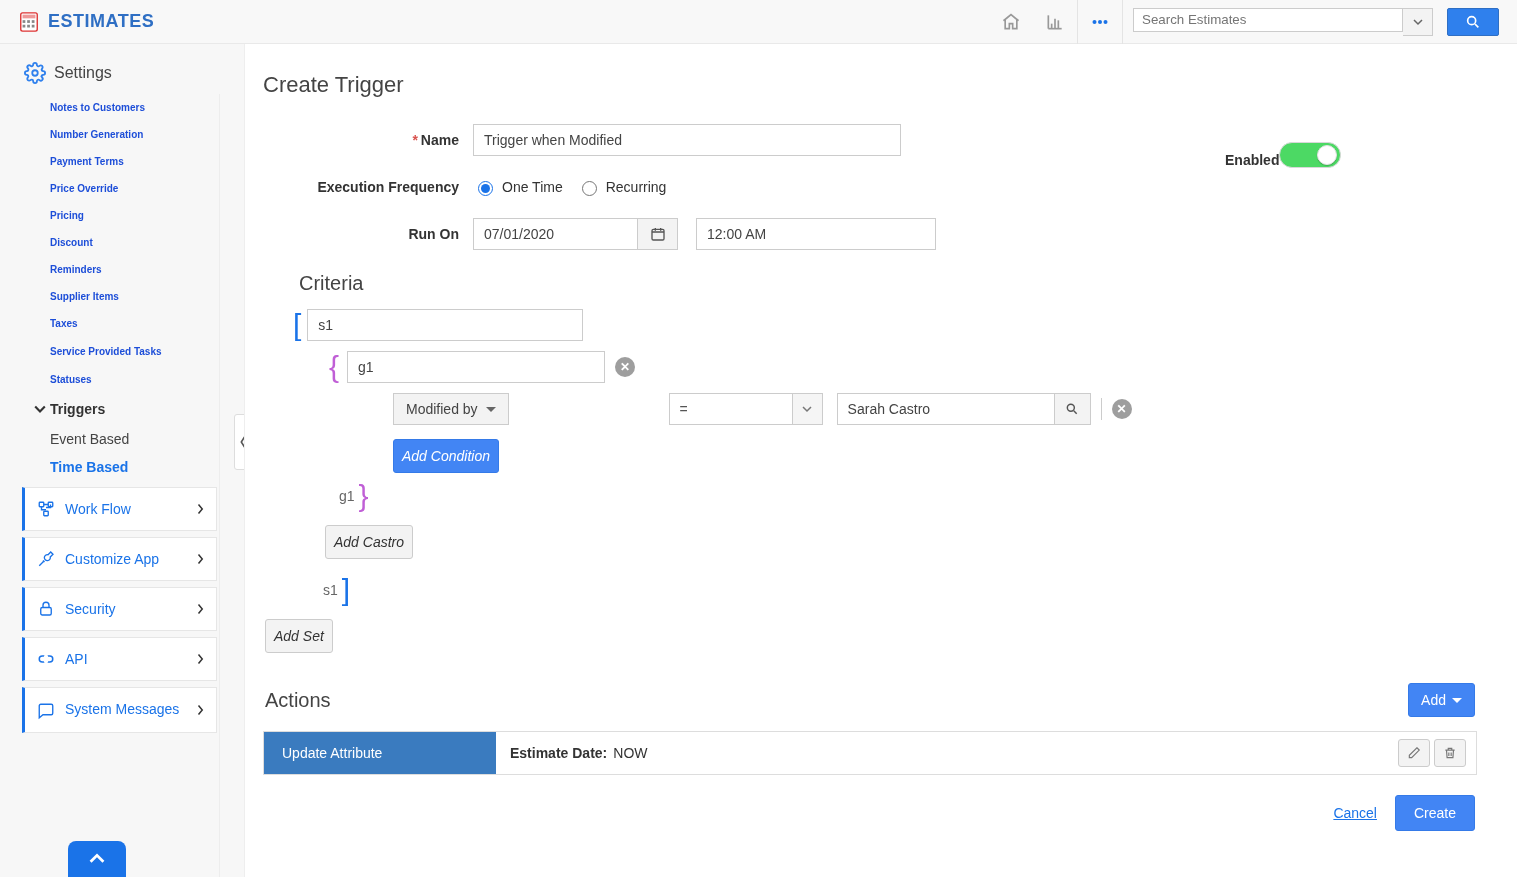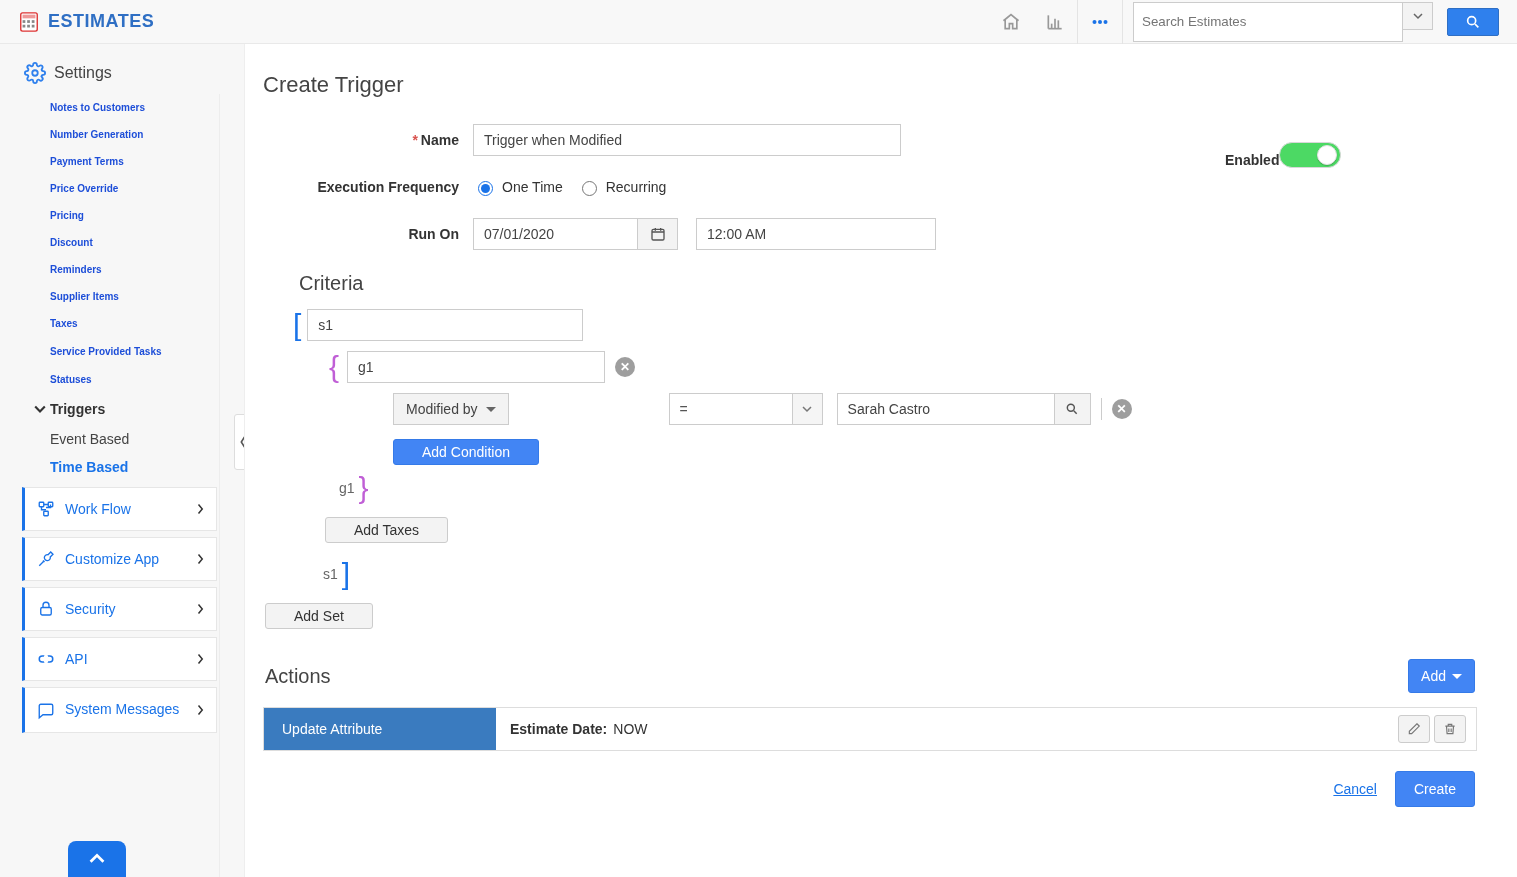--- a/index.html
+++ b/index.html
@@ -44,21 +44,21 @@
   .brand .logo-icon svg{width:22px;height:22px;display:block;}
   .header-right{margin-left:auto;display:flex;align-items:center;gap:0;}
   .header-icon-btn{
     width:44px;height:44px;display:flex;align-items:center;justify-content:center;
     color:#999;
   }
   .header-divider{width:1px;height:44px;background:#e4e4e4;}
   .dots-btn{color:#1a73e8;}
   .search-wrap{display:flex;align-items:center;padding:6px 8px 6px 10px;gap:8px;}
   .search-input{
-    height:40px;width:270px;border:1px solid var(--border);
+    height:24px;width:270px;border:1px solid var(--border);
     padding:4px 8px;color:#666;
   }
   .search-dd{
     height:28px;width:30px;border:1px solid var(--border);border-left:none;
     background:#f3f3f3;display:flex;align-items:center;justify-content:center;color:#666;
   }
   .search-btn{
     height:28px;width:52px;border:1px solid #2f6fc4;background:#2f80ed;
     color:#fff;display:flex;align-items:center;justify-content:center;border-radius:2px;
     margin-left:6px;
@@ -191,21 +191,21 @@
   }
   .cond-val{
     height:32px;border:1px solid var(--border);width:218px;padding:0 10px;margin-left:14px;font-size:14px;color:#444;
   }
   .cond-search{
     height:32px;width:36px;border:1px solid var(--border);border-left:none;background:#f3f3f3;
     display:flex;align-items:center;justify-content:center;color:#555;
   }
   .cond-del{margin-left:18px;}
 
-  .btn{height:26px;padding:0 28px;border:1px solid transparent;cursor:pointer;font-size:14px;}
+  .btn{height:34px;padding:0 8px;border:1px solid transparent;cursor:pointer;font-size:14px;font-style:italic;}
   .btn-primary{background:var(--btn-blue);color:#fff;border-color:#357ae8;border-radius:3px;}
   .btn-default{background:#f3f3f3;color:#333;border-color:#ccc;border-radius:3px;}
   .add-cond{margin-left:100px;}
 
   .group-close{display:flex;align-items:center;margin-left:46px;margin-top:8px;margin-bottom:8px;}
   .set-close{display:flex;align-items:center;margin-left:30px;margin-top:6px;margin-bottom:6px;}
   .group-close .brk-label,.set-close .brk-label{margin-right:4px;}
 
   .add-group{margin-left:32px;margin-top:6px;margin-bottom:10px;}
   .add-set{margin-left:2px;margin-top:8px;}
@@ -495,21 +495,21 @@
         <div style="width:1px;height:22px;background:#ccc;margin-left:10px;"></div>
         <div class="del-circle cond-del" style="margin-left:10px;">✕</div>
       </div>
       <button class="btn btn-primary add-cond">Add Condition</button>
 
       
       <div class="group-close">
         <span class="brk-label">g1</span>
         <span class="brk-close brk-curl">}</span>
       </div>
-      <button class="btn btn-default add-group">Add Taxes</button>
+      <button class="btn btn-default add-group">Add Castro</button>
 
       
       <div class="set-close">
         <span class="brk-label">s1</span>
         <span class="brk-close brk-sq">]</span>
       </div>
     </div>
     <button class="btn btn-default add-set" style="margin-left:2px;">Add Set</button>
 
     

